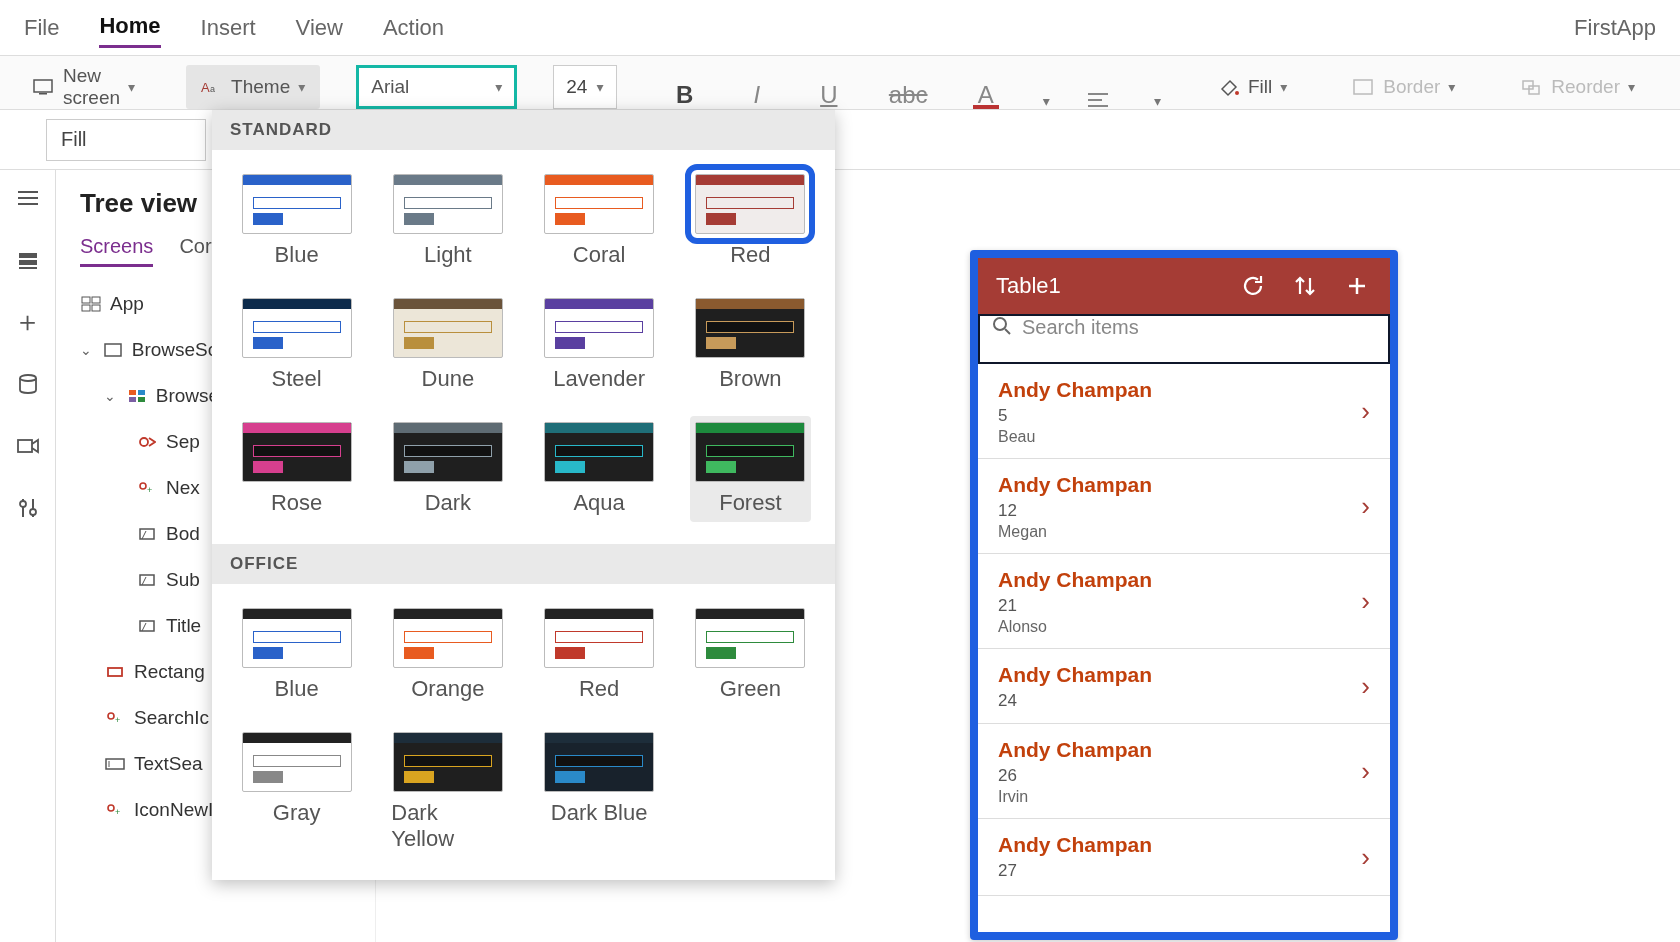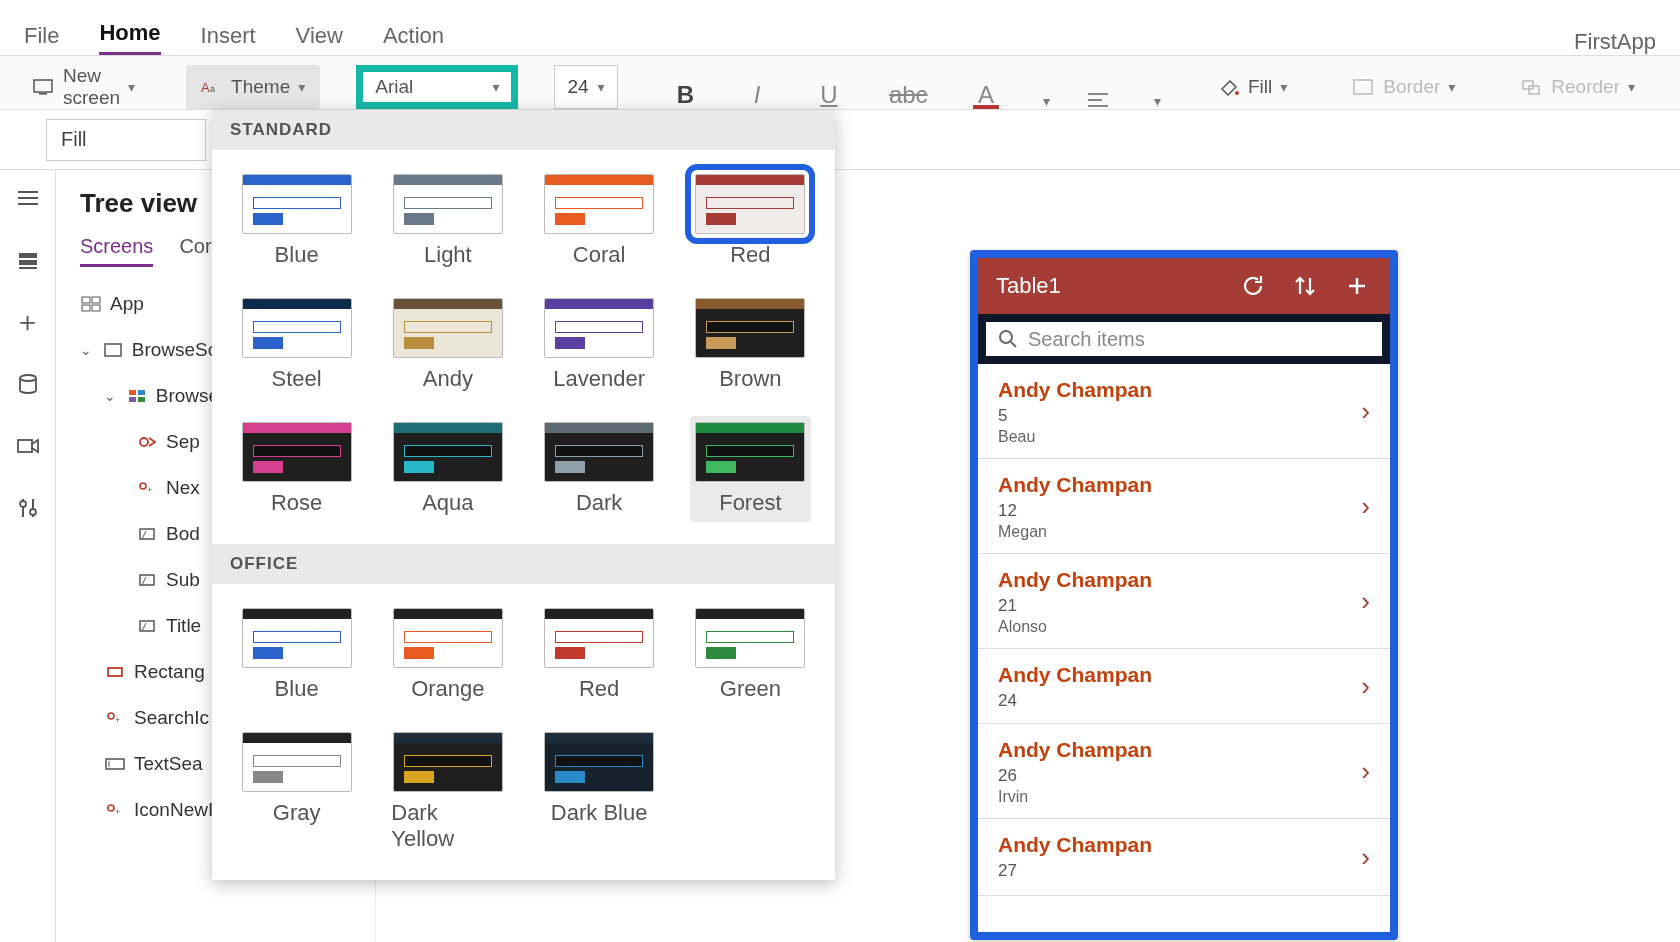--- a/index.html
+++ b/index.html
@@ -1,31 +1,31 @@
 <!DOCTYPE html>
 <html><head>
 <meta charset="utf-8">
 <style>
   * { box-sizing: border-box; margin: 0; padding: 0; font-family: "Segoe UI", Arial, sans-serif; }
   html, body { width: 1680px; height: 942px; background: #fff; overflow: hidden; color: #333; }
 
   
-  .menubar { height: 56px; display: flex; align-items: flex-end; padding: 0 24px; border-bottom: 1px solid #ddd; }
+  .menubar { height: 56px; display: flex; align-items: center; padding: 0 24px; border-bottom: 1px solid #ddd; }
   .menubar .item { font-size: 22px; color: #666; margin-right: 40px; cursor: pointer; padding: 6px 0; }
   .menubar .item.active { color: #111; border-bottom: 3px solid #7b2e8e; font-weight: 600; }
   .menubar .spacer { flex: 1; }
   .menubar .appname { font-size: 22px; color: #666; }
 
   
   .ribbon { height: 54px; display: flex; align-items: flex-end; border-bottom: 1px solid #ddd; padding: 0 18px; background: #fafafa; gap: 24px; }
   .ribbon-group { height: 44px; display: flex; align-items: center; padding: 0 14px; border: 1px solid transparent; border-radius: 3px; margin-right: 12px; color: #555; font-size: 19px; cursor: pointer; }
   .ribbon-group.theme { background: #e5e5e5; }
   .ribbon .icon { width: 20px; height: 16px; margin-right: 10px; }
   .ribbon .caret { margin-left: 8px; font-size: 14px; color: #777; }
-  .ribbon .font-box { width: 226px; height: 44px; border: 7px solid #14b8a6; display: flex; align-items: center; padding: 0 12px; background: #fff; font-size: 19px; color: #555; margin-right: 12px; }
+  .ribbon .font-box { width: 226px; height: 44px; border: 3px solid #14b8a6; display: flex; align-items: center; padding: 0 12px; background: #fff; font-size: 19px; color: #555; margin-right: 12px; }
   .ribbon .size-box { width: 82px; height: 44px; border: 1px solid #ccc; display: flex; align-items: center; padding: 0 12px; background: #fff; font-size: 19px; color: #444; margin-right: 20px; }
   .ribbon .fmt { width: 36px; text-align: center; font-size: 24px; color: #888; margin: 0 12px; cursor: pointer; }
   .ribbon .fmt.bold { font-weight: 700; color: #444; }
   .ribbon .fmt.strike { text-decoration: line-through; }
   .ribbon .fontcolor { width:36px; display:flex; flex-direction:column; align-items:center; margin:0 12px;}
   .ribbon .fontcolor .A { font-size:24px; color:#888; line-height:20px;}
   .ribbon .fontcolor .bar { width:26px; height:4px; background:#b33; }
   .ribbon .disabled { opacity: 1; color:#bbb; }
 
   
@@ -74,21 +74,21 @@
   .hover-cell { background:#eaeaea; } 
   .dark-body { background:#222; }
   .dark-body .row1,.dark-body .row2{ border-color:#888; background:#111;}
 
   
   .phone { position: absolute; left: 970px; top: 250px; width: 428px; height: 690px; border: 8px solid #1f5fe0; border-radius: 4px; background: #fff; box-shadow: 0 2px 6px rgba(0,0,0,.2); overflow:hidden; }
   .phone-header { height: 56px; background: #a53c35; display: flex; align-items: center; padding: 0 18px; color: #fff; }
   .phone-header .title { font-size: 22px; font-weight: 500; }
   .phone-header .spacer { flex:1; }
   .phone-header .hicon { width: 30px; height: 30px; margin-left: 22px; display:flex; align-items:center; justify-content:center;}
-  .phone-search { height: 50px; border: 8px solid #0f172a; margin: 0; display: flex; align-items: center; padding: 0 12px; gap: 10px; }
+  .phone-search { height: 50px; border: 2px solid #0f172a; margin: 0; display: flex; align-items: flex-start; padding: 0 12px; gap: 10px; }
   .phone-search .sicon { color:#666; }
   .phone-search .stext { color:#888; font-size: 20px; }
   .phone-row { border-bottom: 1px solid #ddd; padding: 14px 20px 12px 20px; position:relative; }
   .phone-row .name { font-size: 21px; font-weight: 600; color: #c2410c; }
   .phone-row .num { font-size: 17px; color: #555; margin-top: 4px; }
   .phone-row .sub { font-size: 16px; color: #666; margin-top: 2px; }
   .phone-row .chev { position:absolute; right:20px; top:50%; transform:translateY(-50%); color:#a53c35; font-size:26px; }
 
   svg { display:block; }
 </style>
@@ -408,21 +408,21 @@
           <div class="row2" style="border-color:#2a62c9;background:#2a62c9"></div>
         </div>
         <div class="label">Steel</div>
       </div>
       <div class="theme-cell">
         <div class="theme-thumb" style="background: rgb(236, 230, 216);">
           <div class="tbar" style="background:#6a533a"></div>
           <div class="row1" style="border-color:#b98f3d"></div>
           <div class="row2" style="border-color:#b98f3d;background:#b98f3d"></div>
         </div>
-        <div class="label">Andy</div>
+        <div class="label">Dune</div>
       </div>
       <div class="theme-cell">
         <div class="theme-thumb" style="background: rgb(255, 255, 255);">
           <div class="tbar" style="background:#5a3fa0"></div>
           <div class="row1" style="border-color:#5a3fa0"></div>
           <div class="row2" style="border-color:#5a3fa0;background:#5a3fa0"></div>
         </div>
         <div class="label">Lavender</div>
       </div>
       <div class="theme-cell">
@@ -436,33 +436,33 @@
       <div class="theme-cell">
         <div class="theme-thumb dark-body" style="background: rgb(31, 31, 31);">
           <div class="tbar" style="background:#d63f8e"></div>
           <div class="row1" style="border-color:#d63f8e"></div>
           <div class="row2" style="border-color:#d63f8e;background:#d63f8e"></div>
         </div>
         <div class="label">Rose</div>
       </div>
       <div class="theme-cell">
         <div class="theme-thumb dark-body" style="background: rgb(31, 31, 31);">
+          <div class="tbar" style="background:#5e6b73"></div>
+          <div class="row1" style="border-color:#8fa0aa"></div>
+          <div class="row2" style="border-color:#8fa0aa;background:#8fa0aa"></div>
+        </div>
+        <div class="label">Dark</div>
+      </div>
+      <div class="theme-cell">
+        <div class="theme-thumb dark-body" style="background: rgb(31, 31, 31);">
           <div class="tbar" style="background:#1f6e78"></div>
           <div class="row1" style="border-color:#28b8c9"></div>
           <div class="row2" style="border-color:#28b8c9;background:#28b8c9"></div>
         </div>
         <div class="label">Aqua</div>
-      </div>
-      <div class="theme-cell">
-        <div class="theme-thumb dark-body" style="background: rgb(31, 31, 31);">
-          <div class="tbar" style="background:#5e6b73"></div>
-          <div class="row1" style="border-color:#8fa0aa"></div>
-          <div class="row2" style="border-color:#8fa0aa;background:#8fa0aa"></div>
-        </div>
-        <div class="label">Dark</div>
       </div>
       <div class="theme-cell hover-cell">
         <div class="theme-thumb dark-body" style="background: rgb(31, 31, 31);">
           <div class="tbar" style="background:#1d8a3d"></div>
           <div class="row1" style="border-color:#3fb85f"></div>
           <div class="row2" style="border-color:#3fb85f;background:#3fb85f"></div>
         </div>
         <div class="label">Forest</div>
       </div>
     </div>

